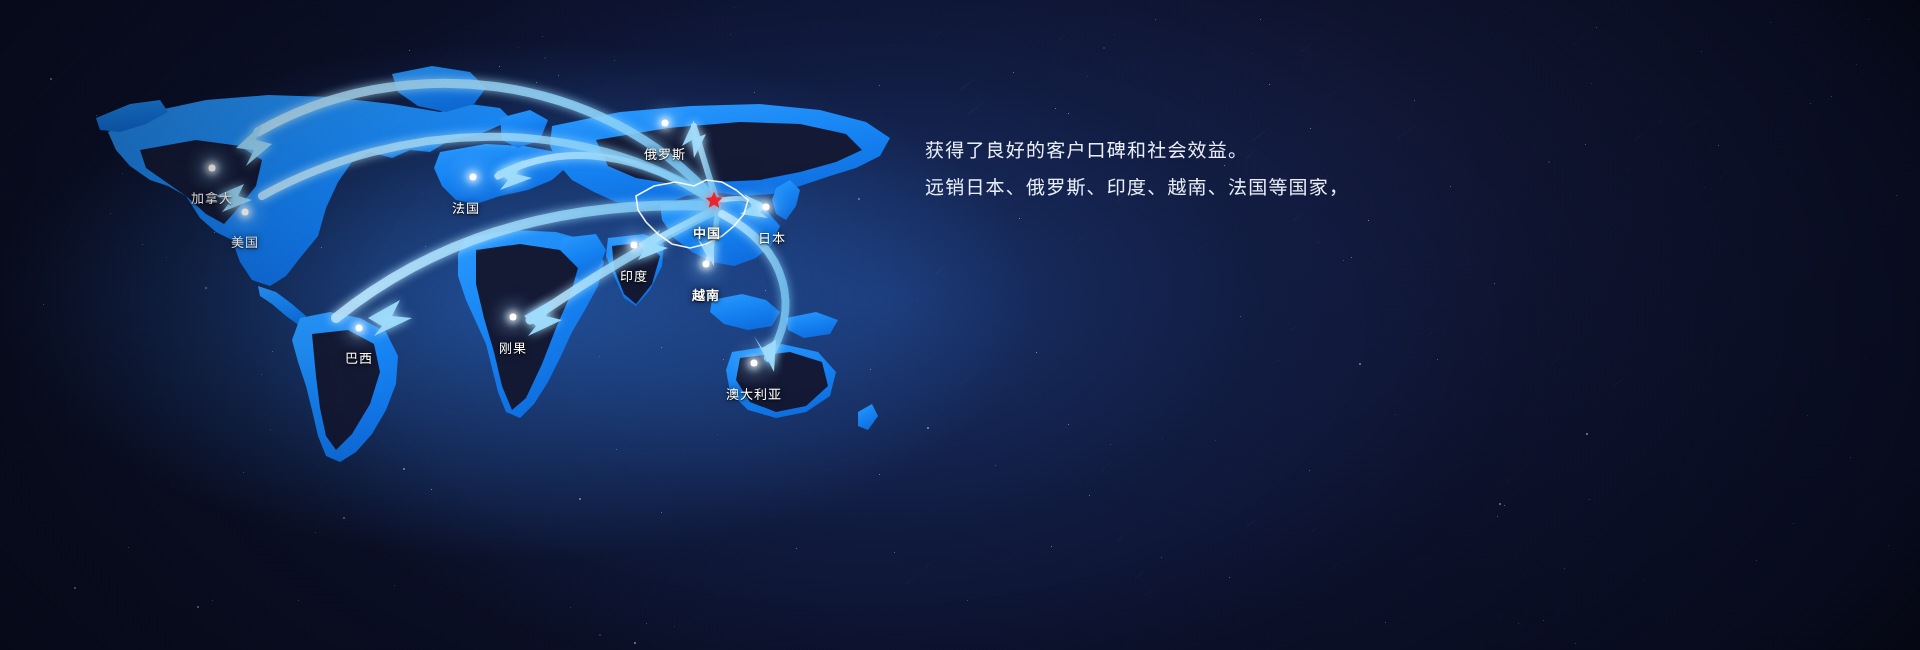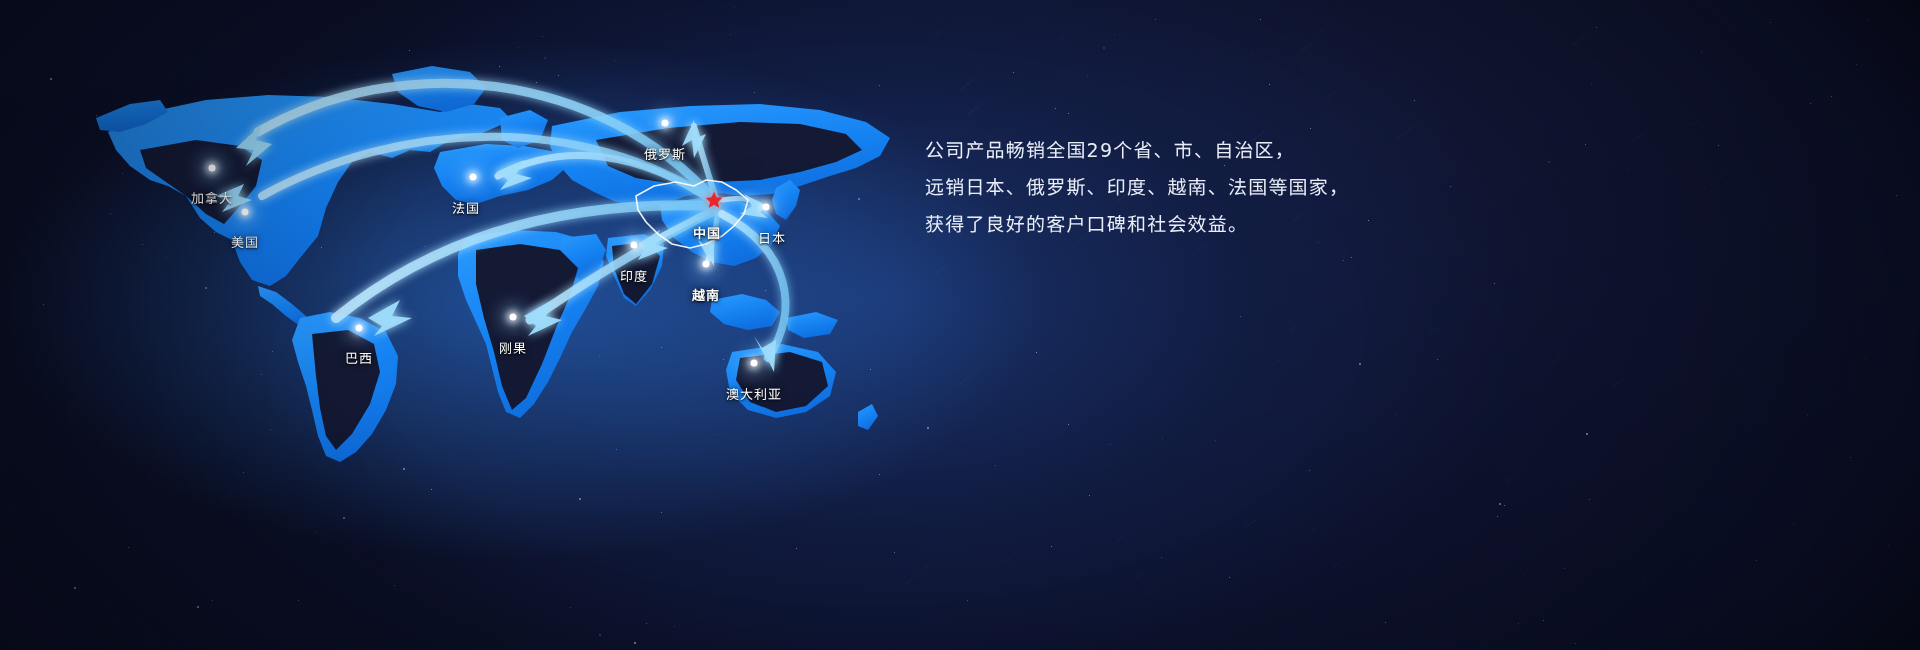--- a/index.html
+++ b/index.html
@@ -472,19 +472,18 @@
           <div class="dot"></div>
         </div>
         <div class="place-label" style="left: 754px; top: 384px;">澳大利亚</div>
       </div>
   </div>
 
   <div class="vignette"></div>
 
   <div id="copy">
     <div id="body-copy">
-        <div class="body-line">公司产品畅销全国29个省、市、自治区，</div>
+        <div class="body-line">获得了良好的客户口碑和社会效益。</div>
         <div class="body-line">远销日本、俄罗斯、印度、越南、法国等国家，</div>
-        <div class="body-line">获得了良好的客户口碑和社会效益。</div>
       </div>
   </div>
 
 </div>
 
 </body></html>

